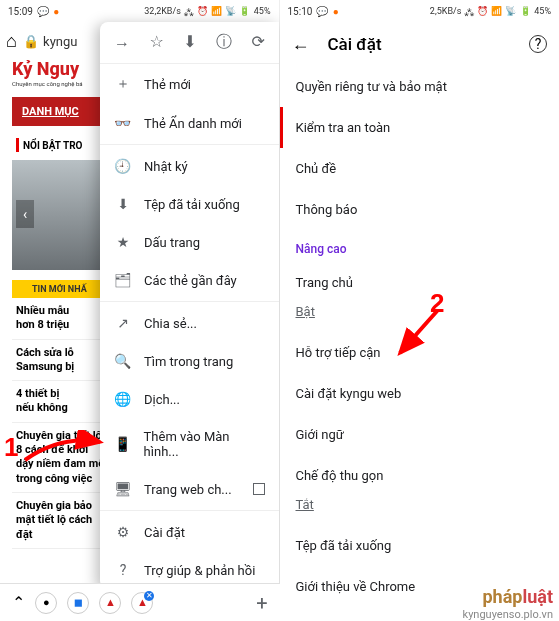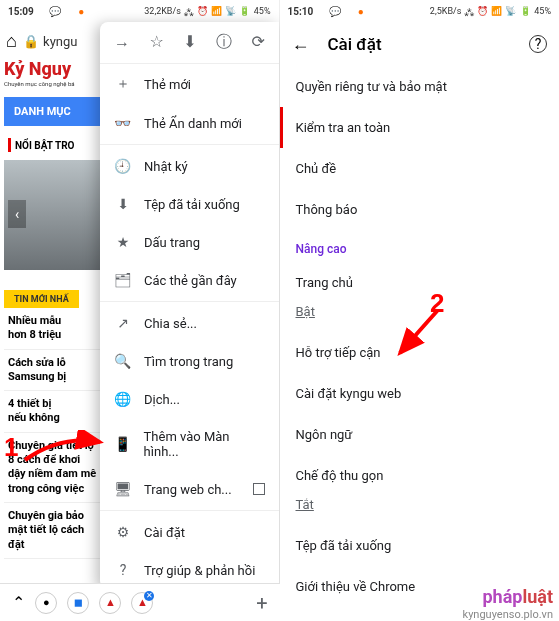--- a/index.html
+++ b/index.html
@@ -3,40 +3,40 @@
 <meta charset="utf-8">
 <style>
 * { margin: 0; padding: 0; box-sizing: border-box; font-family: -apple-system, Roboto, Arial, sans-serif; }
 body { width: 559px; height: 621px; background: #fff; position: relative; overflow: hidden; }
 .screens { display: flex; width: 100%; height: 100%; }
 .screen { width: 279.5px; height: 100%; position: relative; background: #fff; }
 .screen-left { border-right: 1px solid #eee; }
 
 
 .statusbar { height: 22px; display: flex; align-items: center; padding: 0 8px; font-size: 10px; color: #333; justify-content: space-between; }
-.statusbar .sb-left { display: flex; gap: 16px; align-items: flex-end; font-weight: bold; }
+.statusbar .sb-left { display: flex; gap: 4px; align-items: flex-end; }
 .statusbar .sb-right { display: flex; gap: 3px; align-items: center; font-size: 9px; }
 
 
 .browser-bar { height: 38px; display: flex; align-items: center; padding: 0 6px; gap: 6px; }
 .url-box { display: flex; align-items: center; gap: 4px; font-size: 13px; color: #333; }
 .home-icn { font-size: 18px; }
 
 
-.left-content { position: absolute; left: 4px; top: 60px; width: 100px; overflow: hidden; }
+.left-content { position: absolute; left: 12px; top: 60px; width: 100px; overflow: hidden; }
 .logo-red { color: #d01c1f; font-weight: 800; font-size: 18px; line-height: 1; }
 .logo-sub { font-size: 6px; color: #333; margin-top: 2px; }
-.danhmuc { background: #3b82f6; color: #fff; font-size: 11px; font-weight: 700; padding: 8px 10px; margin-top: 10px; }
+.danhmuc { background: #b91c1c; color: #fff; font-size: 11px; font-weight: 700; padding: 8px 10px; margin-top: 10px; text-decoration: underline; }
 .noibat { display: flex; align-items: center; gap: 4px; margin-top: 12px; padding: 0 4px; }
 .noibat .bar { width: 3px; height: 14px; background: #e80000; }
 .noibat span { font-size: 10px; font-weight: 700; }
 .hero { position: relative; margin-top: 8px; height: 110px; background: linear-gradient(#b8c0c4,#6a7074); }
 .hero .chev { position: absolute; left: 4px; top: 40px; color: #fff; background: rgba(0,0,0,.3); width: 18px; height: 28px; display:flex; align-items:center; justify-content:center; font-size:14px; }
 .hero .cap { position: absolute; bottom: 4px; left: 4px; color: #fff; font-size: 10px; line-height: 1.3; }
-.tinmoi { background: #ffcc00; color: #333; font-size: 9px; font-weight: 700; padding: 4px 10px; display: inline-block; margin-top:20px;}
+.tinmoi { background: #ffcc00; color: #333; font-size: 9px; font-weight: 700; padding: 4px 20px; display: inline-block; margin-top:10px;}
 .article { font-size: 11px; font-weight: 700; padding: 6px 4px; line-height: 1.3; border-bottom: 1px solid #eee; }
 
 
 .menu { position: absolute; left: 100px; top: 22px; width: 179px; background: #fff; box-shadow: -4px 2px 14px rgba(0,0,0,.25); border-radius: 8px 0 0 8px; }
 .menu-top { display: flex; justify-content: space-between; padding: 10px 14px; border-bottom: 1px solid #eee; }
 .menu-top span { font-size: 16px; color: #5f6368; }
 .menu-item { display: flex; align-items: center; gap: 12px; padding: 11px 14px; font-size: 13px; color: #202124; position: relative; }
 .menu-item .icn { width: 18px; text-align: center; color: #5f6368; font-size: 14px; }
 .menu-item .sq { position: absolute; right: 14px; width: 12px; height: 12px; border: 1.5px solid #5f6368; }
 .menu-sep { height: 1px; background: #eee; margin: 2px 0; }
@@ -227,21 +227,21 @@
     <div class="setting-row">Thông báo</div>
 
     <div class="section-label">Nâng cao</div>
 
     <div class="setting-row">
       <div>Trang chủ</div>
       <div class="sub">Bật</div>
     </div>
     <div class="setting-row">Hỗ trợ tiếp cận</div>
     <div class="setting-row">Cài đặt kyngu web</div>
-    <div class="setting-row">Ngôn ngữ</div>
+    <div class="setting-row">Giới ngữ</div>
     <div class="setting-row">
       <div>Chế độ thu gọn</div>
       <div class="sub">Tắt</div>
     </div>
     <div class="setting-row">Tệp đã tải xuống</div>
     <div class="setting-row">Giới thiệu về Chrome</div>
   </div>
 </div>
 
 <div class="anno anno-num" style="left:4px; top:432px;">1</div>
@@ -258,15 +258,15 @@
 <svg class="anno" style="left:390px; top:305px;" width="60" height="60">
   <defs>
       <marker id="ah2" markerWidth="8" markerHeight="8" refX="6" refY="3" orient="auto">
         <path d="M0,0 L7,3 L0,6 Z" fill="#ff0000"></path>
       </marker>
     </defs>
   <path d="M48,5 Q30,25 10,48" stroke="#ff0000" stroke-width="4" fill="none" marker-end="url(#ah2)"></path>
 </svg>
 
 <div class="watermark">
-  <div class="pl"><span style="color:#a21caf">pháp</span><span style="color:#c4161c">luật</span></div>
+  <div class="pl"><span style="color:#a16207">pháp</span><span style="color:#c4161c">luật</span></div>
   <div class="url">kynguyenso.plo.vn</div>
 </div>
 
 </body></html>

